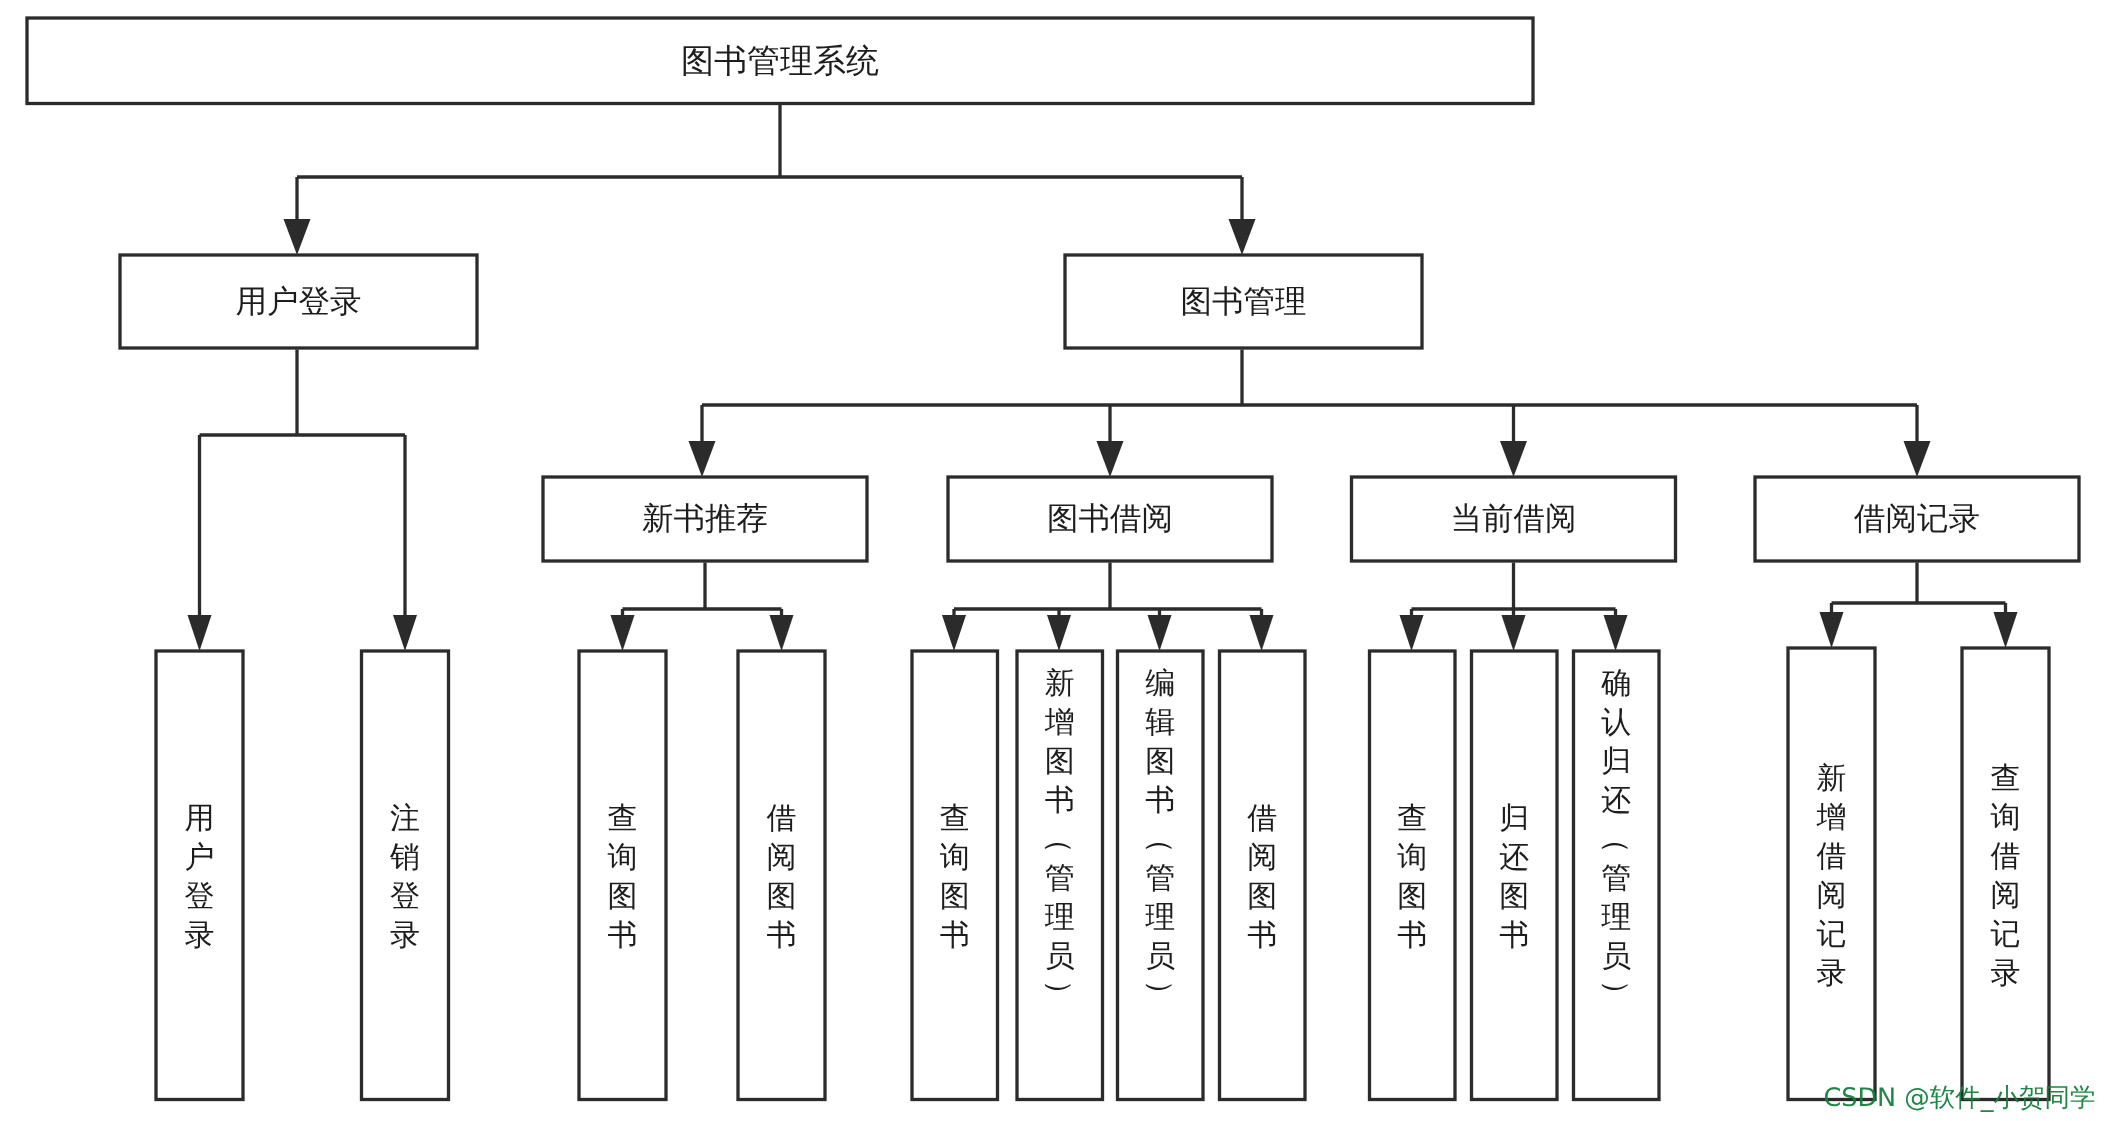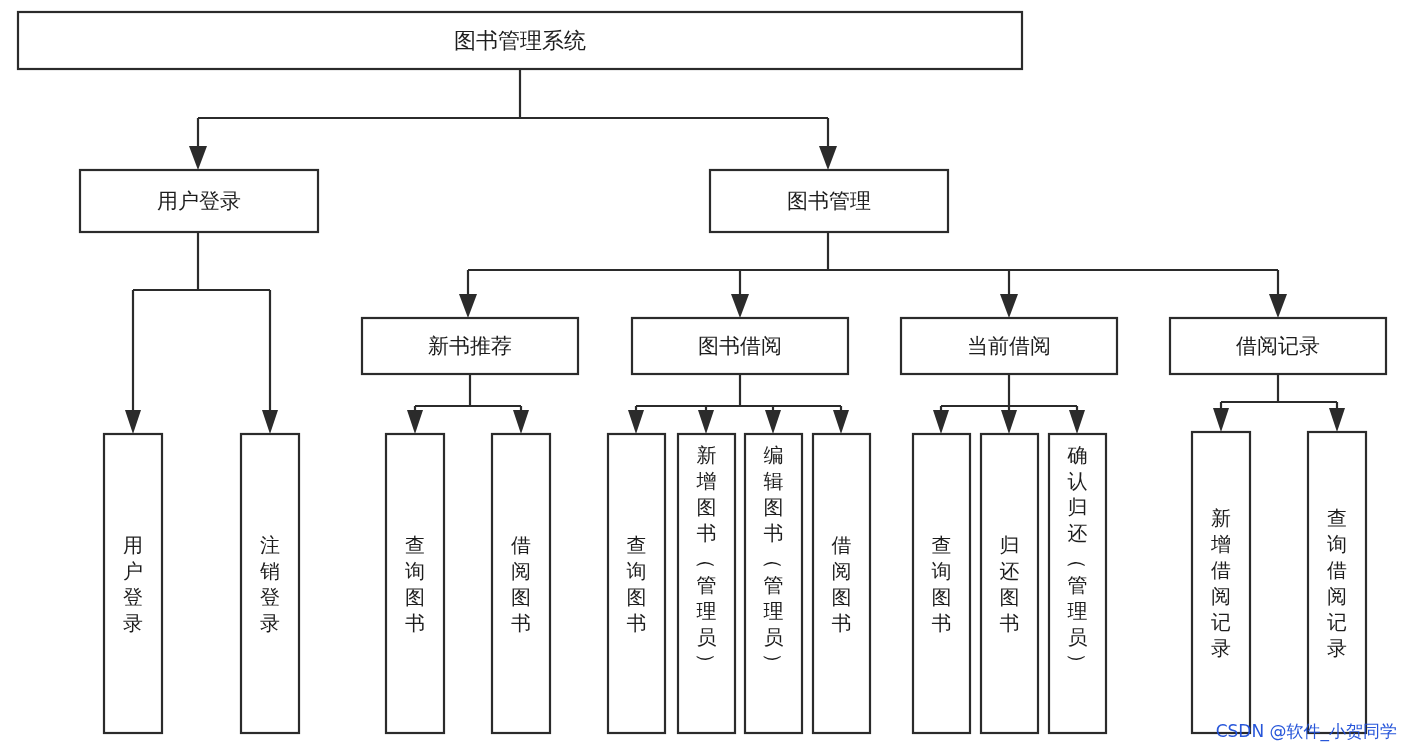--- a/index.html
+++ b/index.html
@@ -73,21 +73,21 @@
     text-align: center;
   }
   .vlabel-wrap span.rot {
     transform: rotate(90deg);
   }
   .watermark {
     position: absolute;
     right: 8px;
     bottom: 4px;
     font-size: 17px;
-    color: #1d4ed8;
+    color: #15803d;
     font-family: "DejaVu Sans", "Liberation Sans", sans-serif;
     white-space: nowrap;
     opacity: 0.95;
   }
 </style>
 </head>
 <body>
 
 <div id="diagram-root">
 

